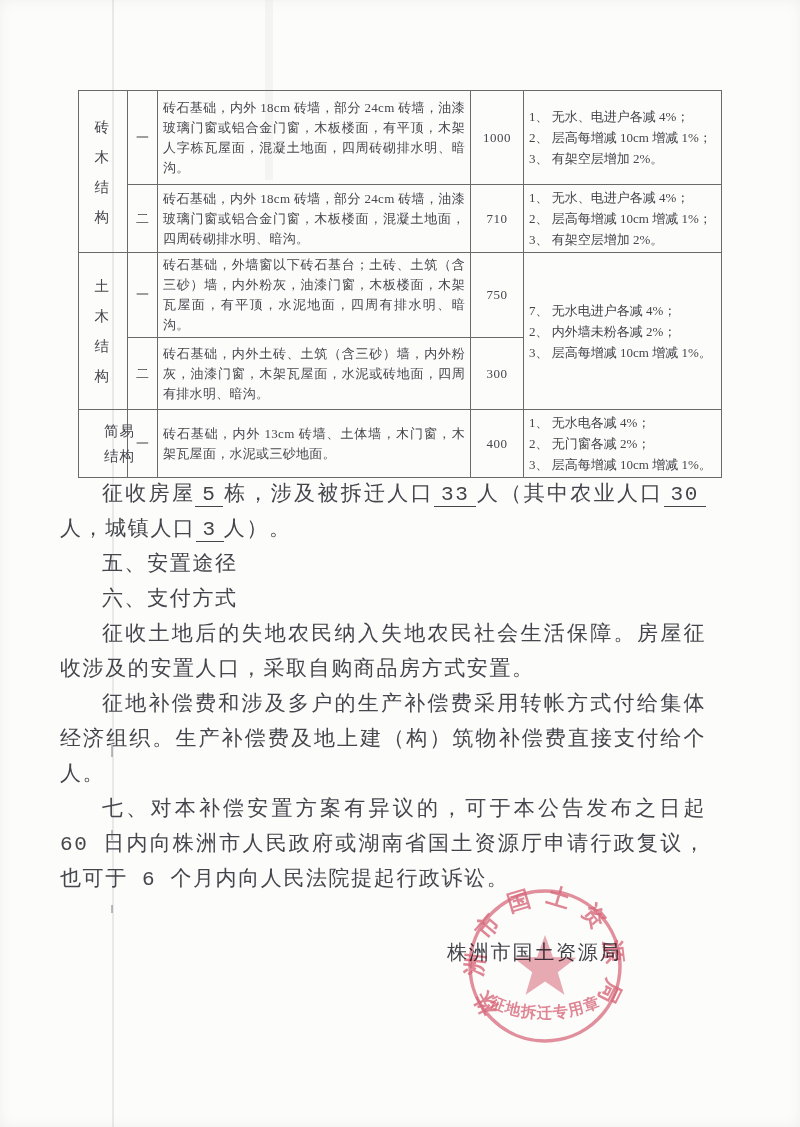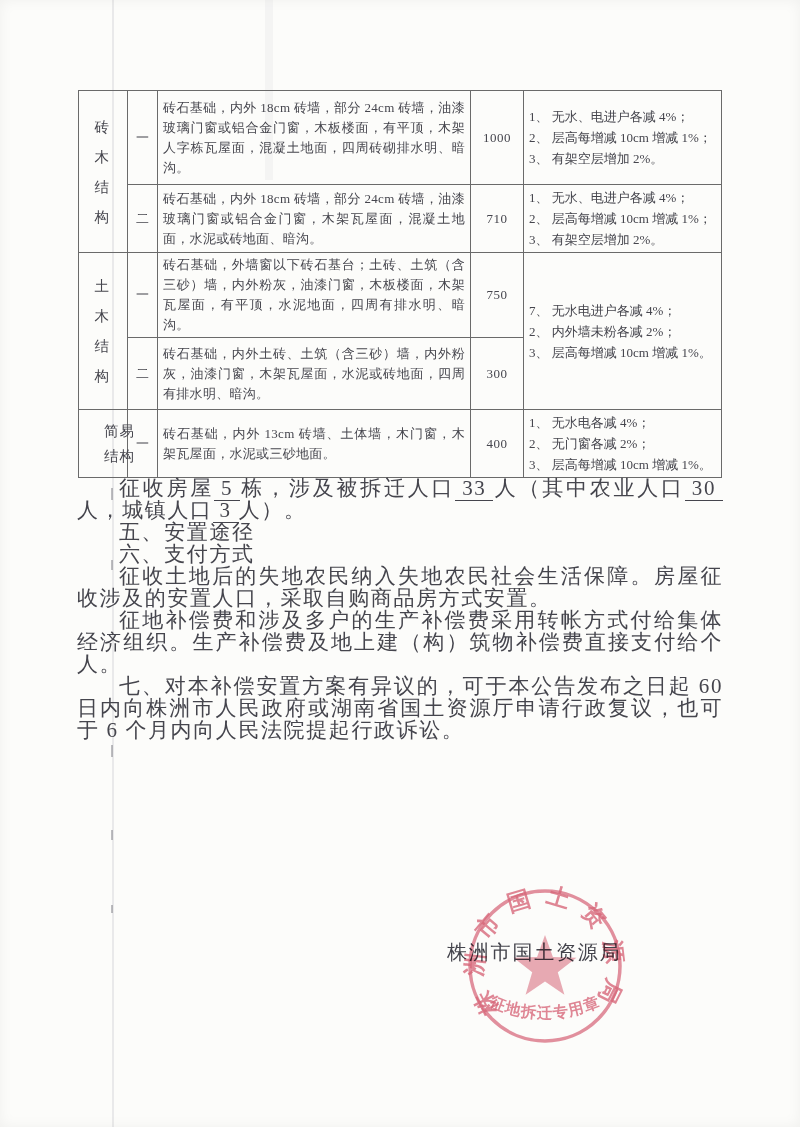--- a/index.html
+++ b/index.html
@@ -26,23 +26,23 @@
   .vert       { margin:0 auto; word-break:break-all; font-size:14.5px; letter-spacing:1px; }
   .vert.one   { width:17px; line-height:30px; }
   .vert.two   { width:38px; line-height:25px;margin-left:20px; }
   .cell-grade { text-align:center; font-size:14px; }
   .cell-desc  { text-align:justify; line-height:20px; letter-spacing:0.3px; padding:4px 9px; }
   .cell-price { text-align:center; font-size:14px; letter-spacing:0.5px; }
   .cell-adj   { font-size:12.5px; line-height:21px; padding:3px 4px 3px 9px; }
   .adj-line   { white-space:nowrap; }
 
   
-  .bodytext { position:absolute; left:77px; top:477px; width:646px;
-              font-size:21px; line-height:22px; letter-spacing:1.6px;
-              text-align:justify; }
+  .bodytext { position:absolute; left:60px; top:477px; width:646px;
+              font-size:21px; line-height:35px; letter-spacing:1.6px;
+              text-align:justify;font-family:Liberation Mono, monospace; }
   .bodytext p { margin:0; text-indent:2em; }
   .num { border-bottom:1.5px solid #45454d; padding:0 7px; }
 
   
   .sig { position:absolute; left:447px; top:938px; font-size:20px;
          letter-spacing:1.8px; color:#44444c; }
   .sig-org  { line-height:28px; }
   .sig-date { margin-top:11px; line-height:28px; letter-spacing:2.2px; }
 
   
@@ -80,21 +80,21 @@
         <td class="cell-desc">砖石基础，内外 18cm 砖墙，部分 24cm 砖墙，油漆玻璃门窗或铝合金门窗，木板楼面，有平顶，木架人字栋瓦屋面，混凝土地面，四周砖砌排水明、暗沟。</td>
         <td class="cell-price">1000</td>
         <td class="cell-adj">
           <div class="adj-line">1、 无水、电进户各减 4%；</div>
           <div class="adj-line">2、 层高每增减 10cm 增减 1%；</div>
           <div class="adj-line">3、 有架空层增加 2%。</div>
         </td>
       </tr>
       <tr style="height:66px">
         <td class="cell-grade">二</td>
-        <td class="cell-desc">砖石基础，内外 18cm 砖墙，部分 24cm 砖墙，油漆玻璃门窗或铝合金门窗，木架瓦屋面，混凝土地面，水泥或砖地面、暗沟。</td>
+        <td class="cell-desc">砖石基础，内外 18cm 砖墙，部分 24cm 砖墙，油漆玻璃门窗或铝合金门窗，木板楼面，混凝土地面，四周砖砌排水明、暗沟。</td>
         <td class="cell-price">710</td>
         <td class="cell-adj">
           <div class="adj-line">1、 无水、电进户各减 4%；</div>
           <div class="adj-line">2、 层高每增减 10cm 增减 1%；</div>
           <div class="adj-line">3、 有架空层增加 2%。</div>
         </td>
       </tr>
       <tr style="height:82px">
         <td rowspan="2" class="cell-cat">
           <div class="vert one">土木结构</div>

